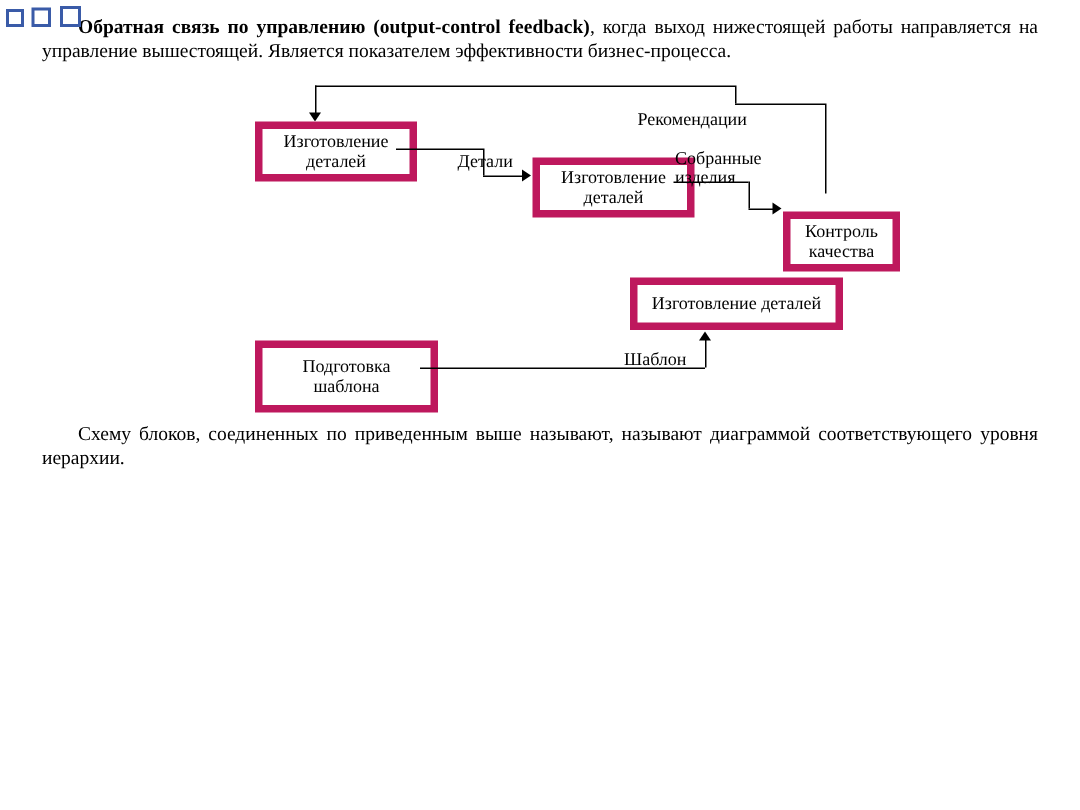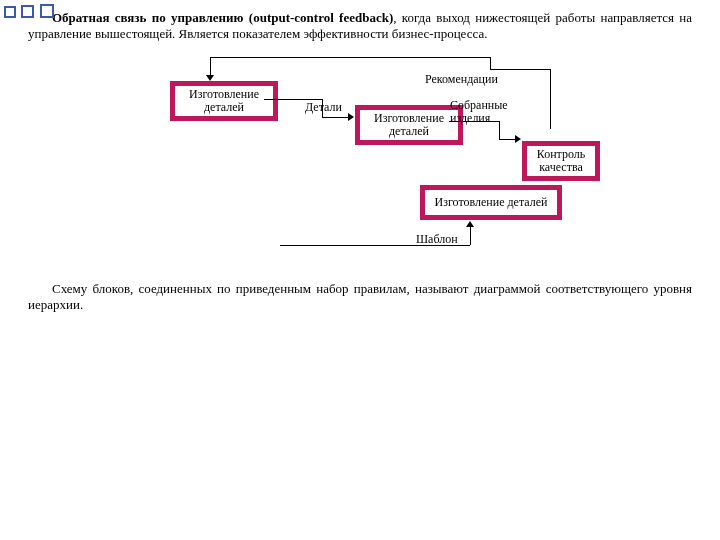--- a/index.html
+++ b/index.html
@@ -125,22 +125,23 @@
 
     <div class="vline" style="left:420px; top:20px; height:60px;"></div>
     <div class="hline" style="left:360px; top:20px; width:60px;"></div>
   </div>
 
 
   <div class="diagram d2">
 
     <div class="box" style="left:310px; top:10px; width:120px; padding:6px;">Изготовление деталей</div>
 
+    <div class="box" style="left:60px; top:52px; width:100px; padding:6px;">Подготовка шаблона</div>
 
     <div class="hline" style="left:170px; top:70px; width:190px;"></div>
     <div class="label" style="left:290px; top:58px;margin-left:16px;">Шаблон</div>
     <div class="vline" style="left:360px; top:50px; height:20px;"></div>
     <div class="arrow-up" style="left:356px; top:46px;"></div>
   </div>
 
-  <p class="para indent">Схему блоков, соединенных по приведенным набор правилам, называют диаграммой соответствующего уровня иерархии.</p>
+  <p class="para indent">Схему блоков, соединенных по приведенным выше называют, называют диаграммой соответствующего уровня иерархии.</p>
 
 </div>
 
 </body></html>

